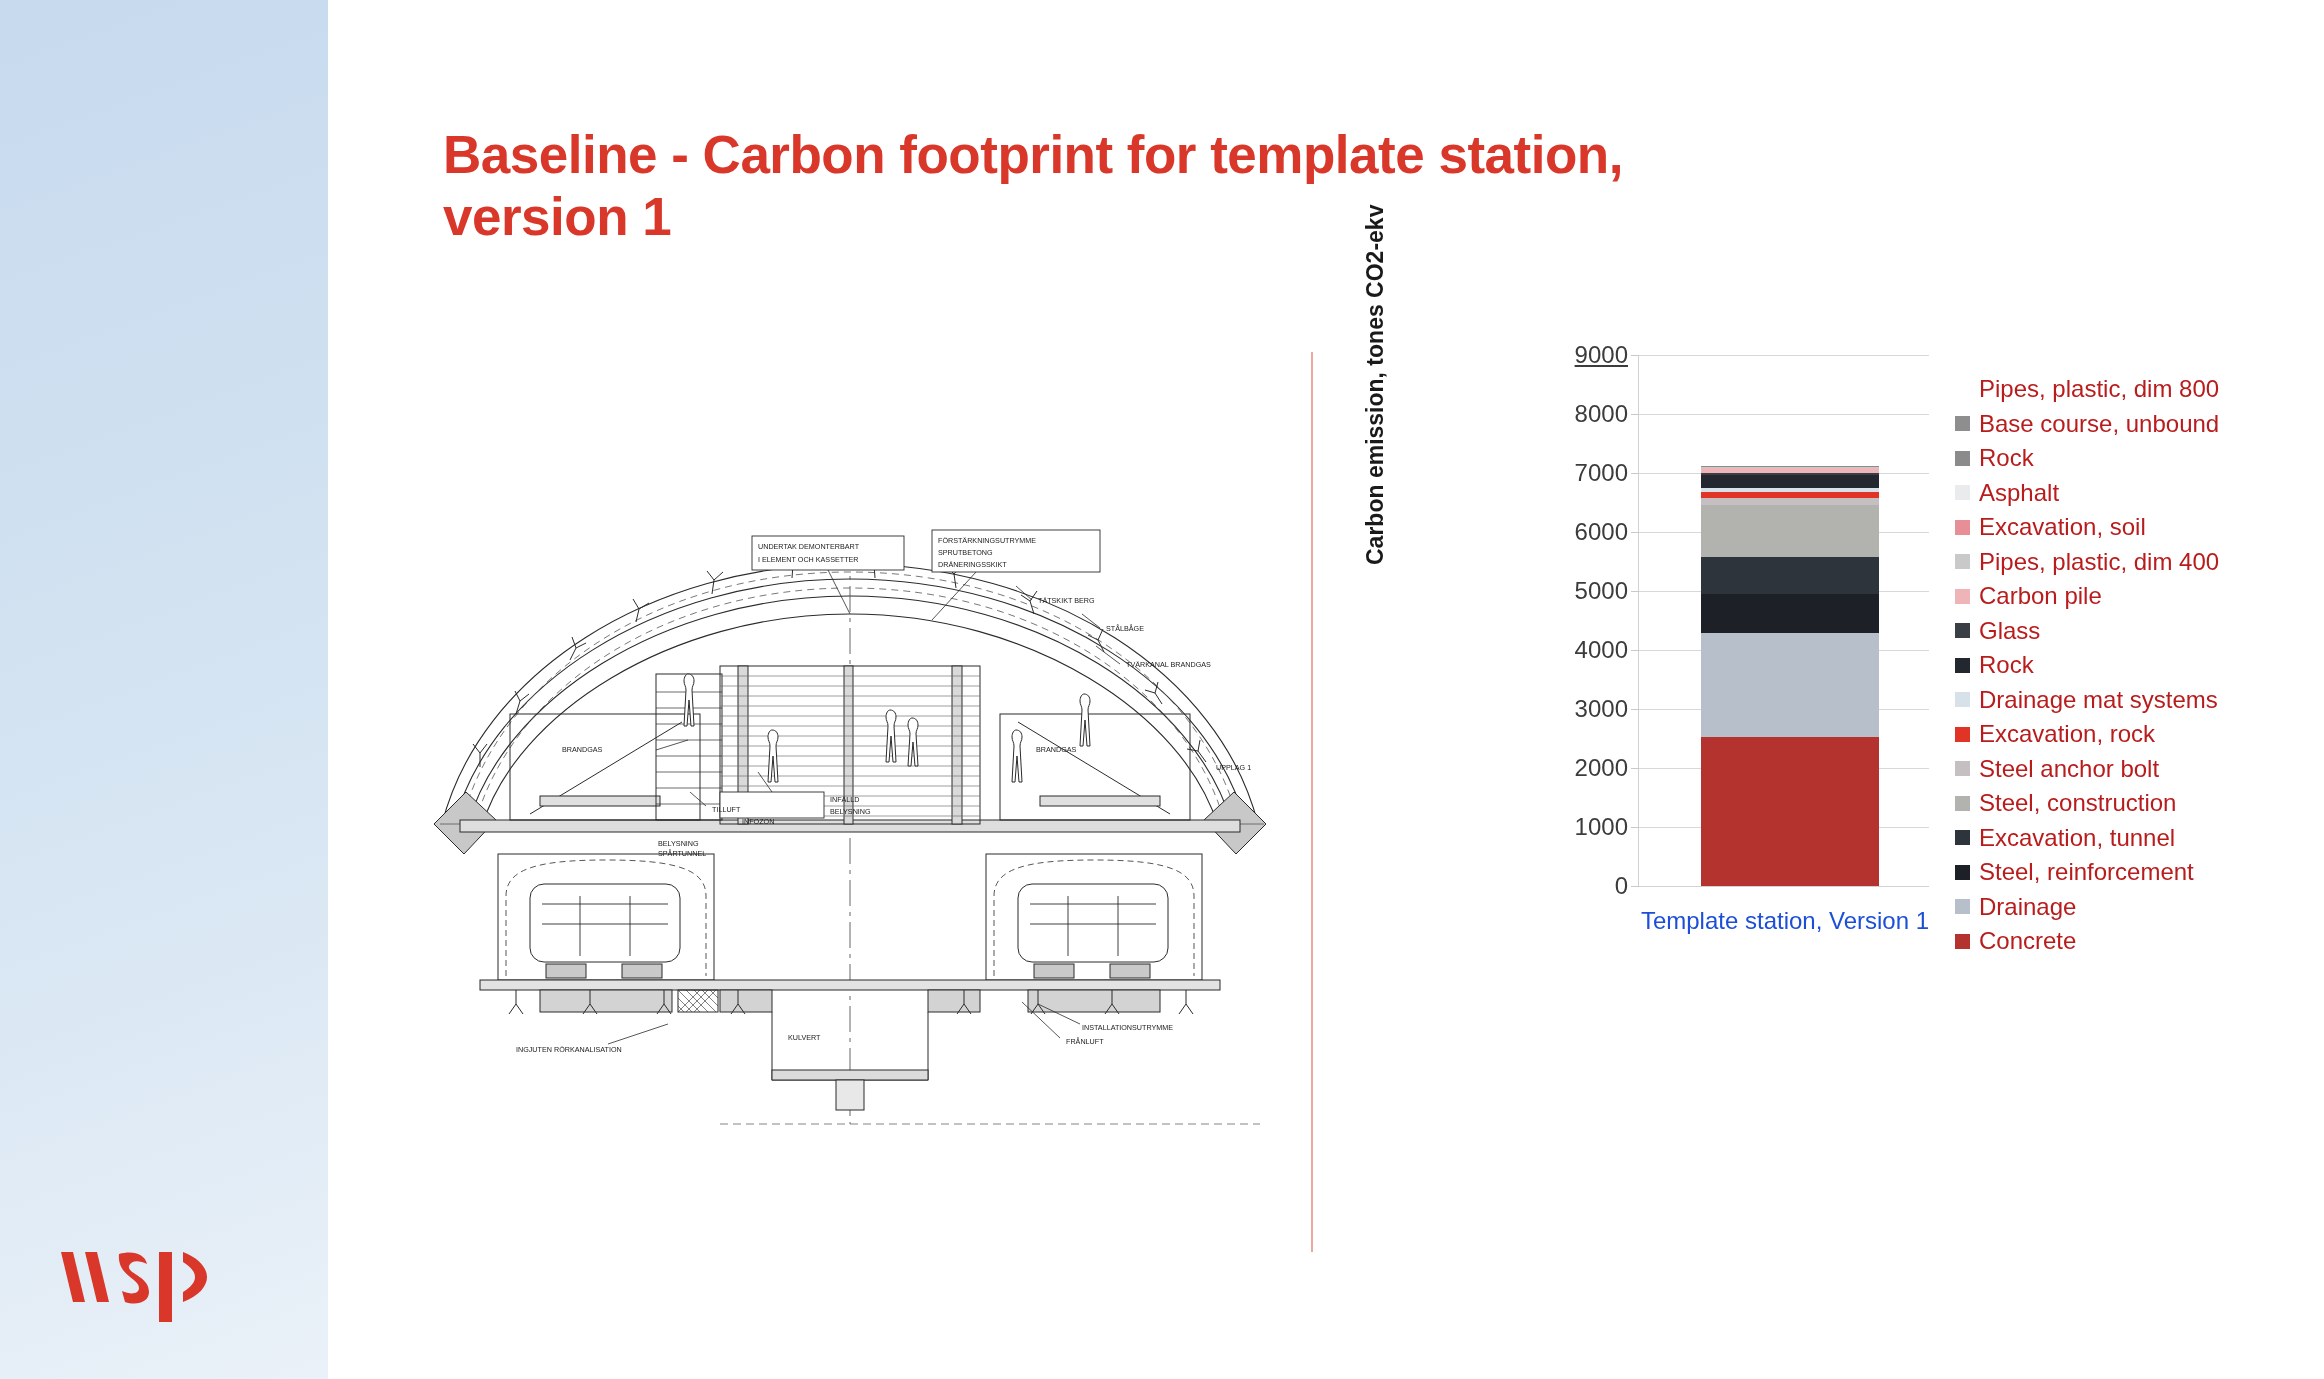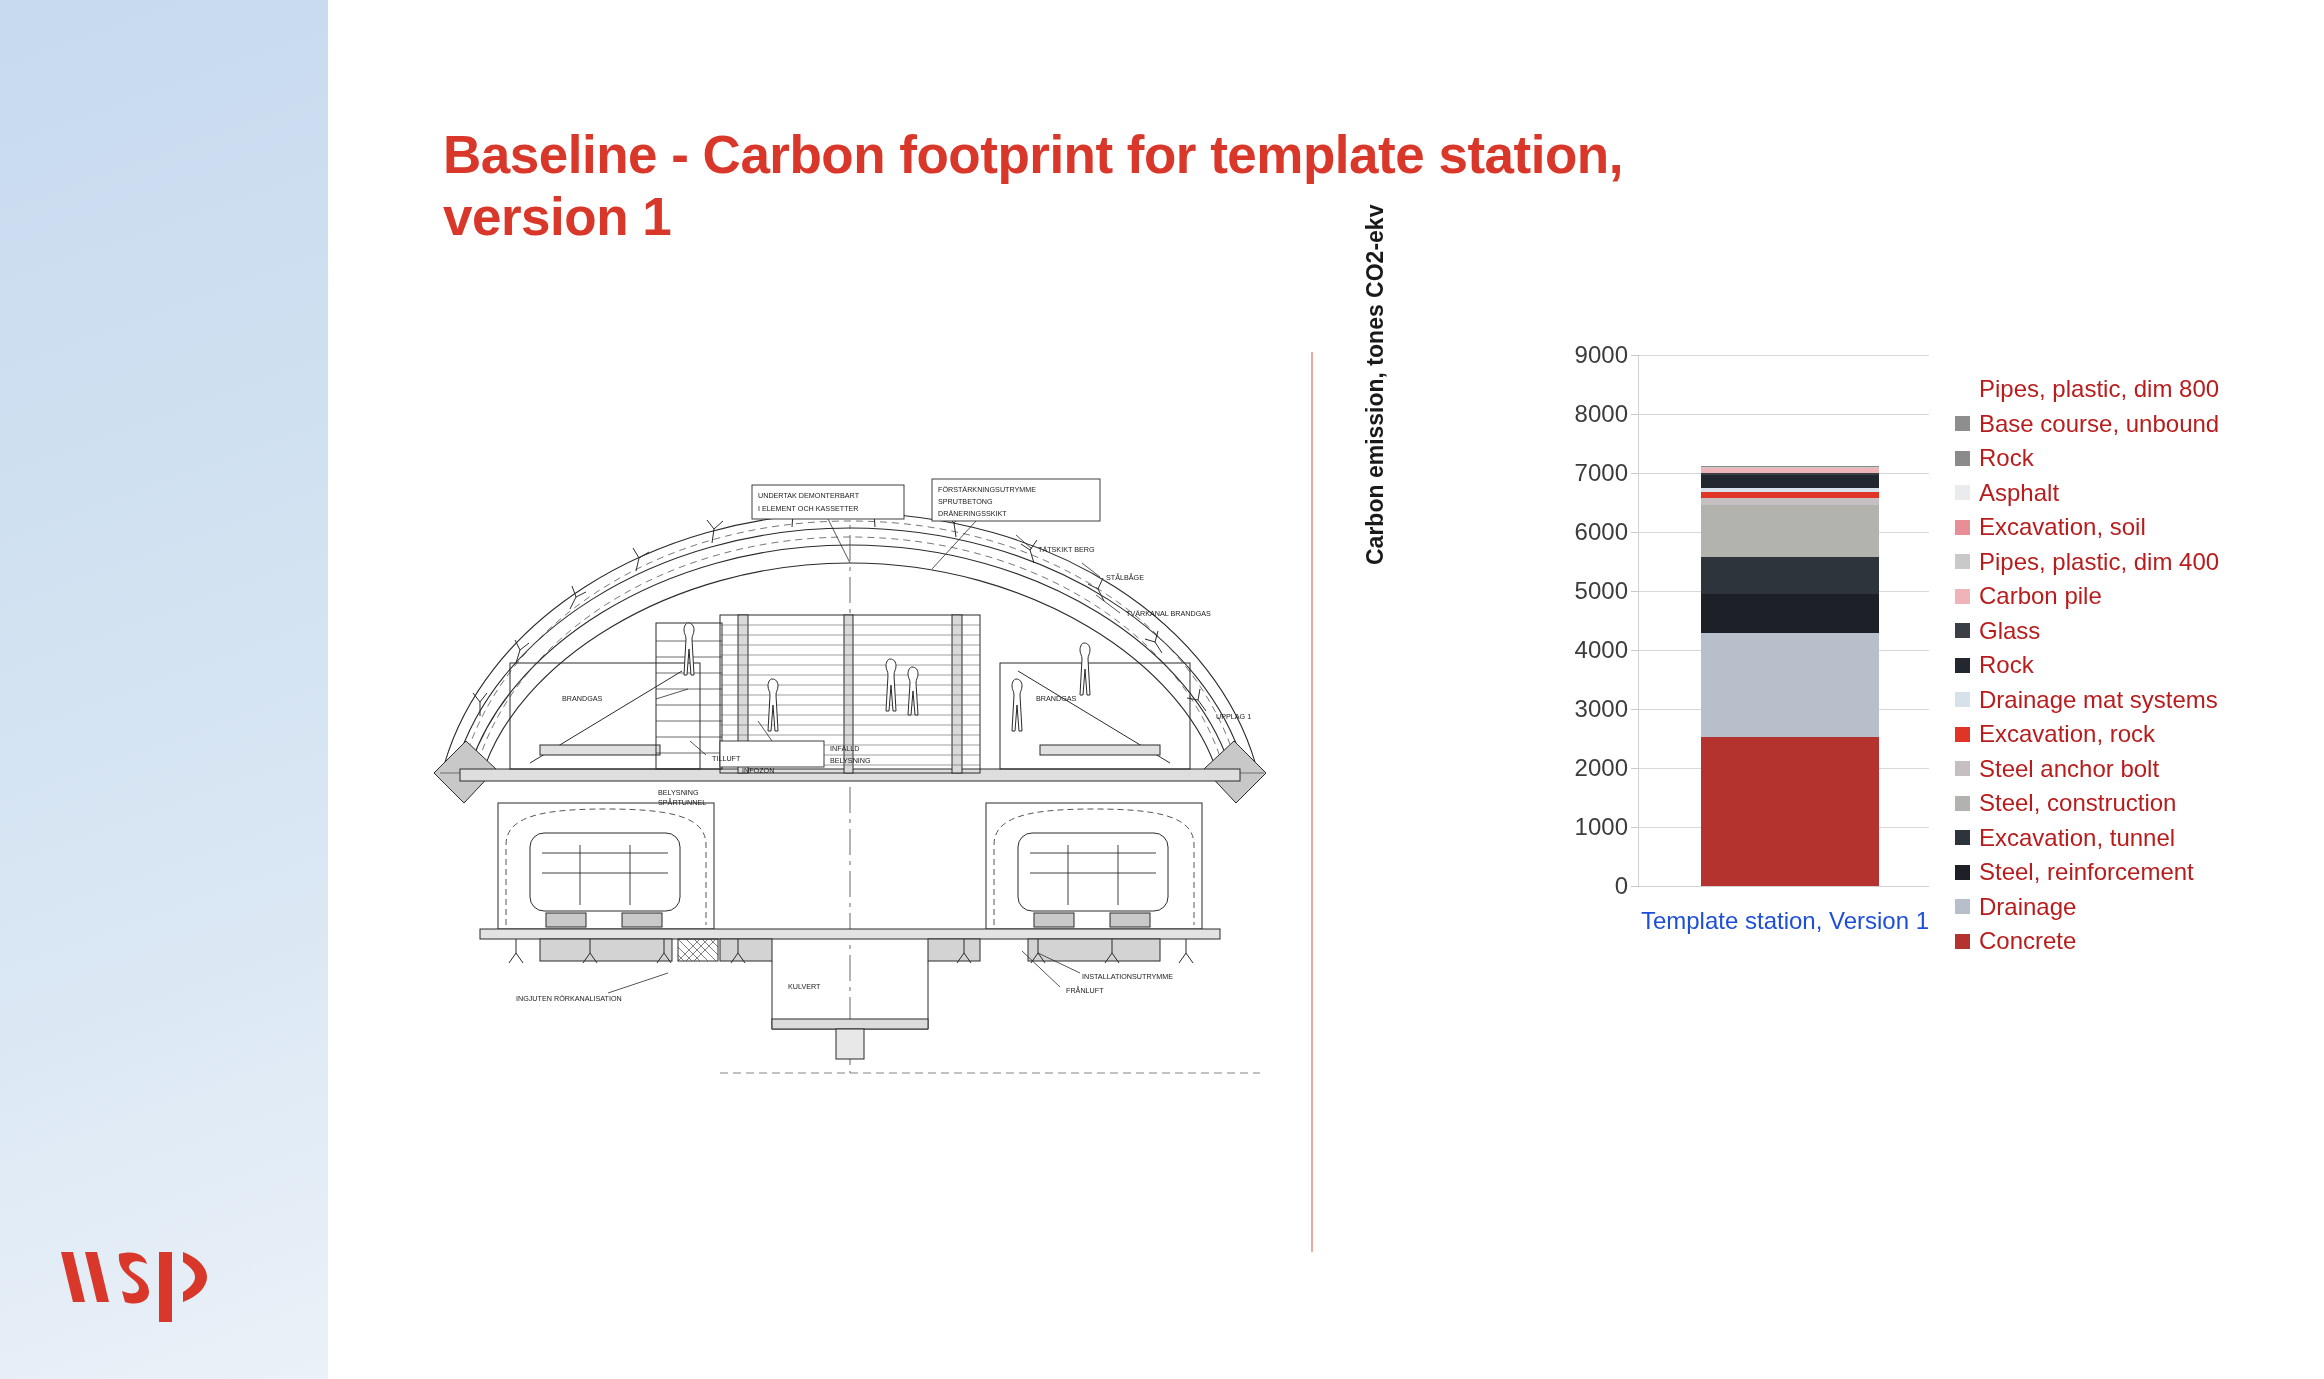--- a/index.html
+++ b/index.html
@@ -24,21 +24,21 @@
     letter-spacing:-0.5px;white-space:pre-line;
   }
 
   
   .divider{
     position:absolute;left:1311px;top:352px;width:2px;height:900px;
     background:#e8a9a2;
   }
 
   
-  .drawing{position:absolute;left:420px;top:473px;width:860px;height:620px;}
+  .drawing{position:absolute;left:420px;top:524px;width:860px;height:620px;}
   .drawing svg{display:block;width:100%;height:100%;}
 
   
   .chart{position:absolute;left:1380px;top:355px;width:560px;height:720px;}
   .ylabel{
     position:absolute;left:-18px;top:210px;
     transform:rotate(-90deg);transform-origin:left top;
     font-size:23px;font-weight:bold;color:#1a1a1a;white-space:nowrap;
   }
   .ytick{
@@ -286,21 +286,21 @@
     <div id="yticks">
         <div class="ytick" style="top: 531px;">0</div>
         <div class="ytick" style="top: 472px;">1000</div>
         <div class="ytick" style="top: 413px;">2000</div>
         <div class="ytick" style="top: 354px;">3000</div>
         <div class="ytick" style="top: 295px;">4000</div>
         <div class="ytick" style="top: 236px;">5000</div>
         <div class="ytick" style="top: 177px; text-align: right;">6000</div>
         <div class="ytick" style="top: 118px;">7000</div>
         <div class="ytick" style="top: 59px;">8000</div>
-        <div class="ytick" style="top: 0px;">9000</div>
+        <div class="ytick" style="top: 0px; text-decoration: underline;">9000</div>
       </div>
     <div class="plot" id="plot">
       <div id="gridlines">
           <div class="tickmark" style="top: 531px;"></div>
           <div class="gridline" style="top: 472px;"></div>
           <div class="tickmark" style="top: 472px;"></div>
           <div class="gridline" style="top: 413px;"></div>
           <div class="tickmark" style="top: 413px;"></div>
           <div class="gridline" style="top: 354px;"></div>
           <div class="tickmark" style="top: 354px;"></div>

